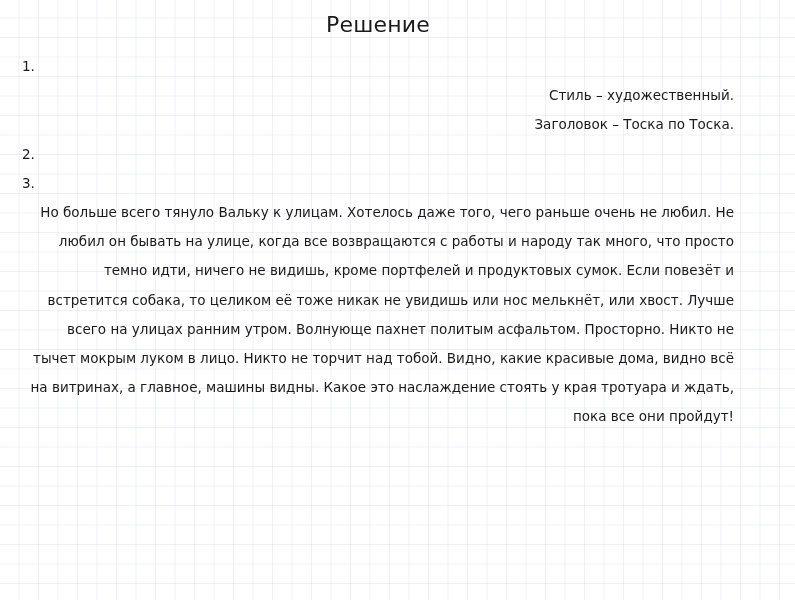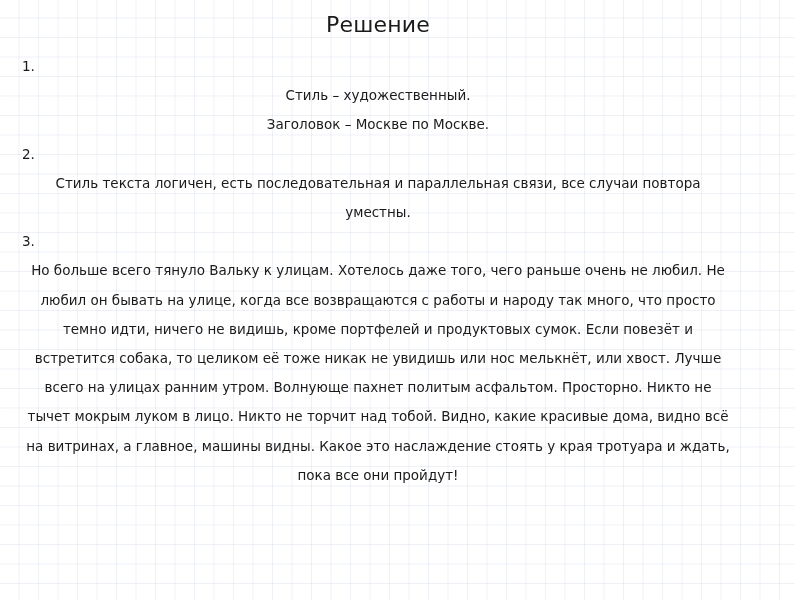--- a/index.html
+++ b/index.html
@@ -50,21 +50,21 @@
     line-height: 30px;
   }
   .block {
     margin-top: 0;
   }
   .para {
     font-size: 13.5px;
     line-height: 29.2px;
     color: #1a1a1a;
     margin: 0;
-    text-align: center;
+    text-align: right;
     white-space: normal;
   }
   .num {
     font-size: 13.5px;
     line-height: 29.2px;
     margin: 0;
   }
   .spacer-1 { height: 12px; }
 </style>
 </head>
@@ -73,26 +73,25 @@
 <div class="page"></div>
 
 <div class="content">
 
   <h1 class="doc-title">Решение</h1>
 
   <div class="block">
     <div class="spacer-1"></div>
     <p class="num">1.</p>
     <p class="para">Стиль – художественный.</p>
-    <p class="para">Заголовок – Москве по Москве.</p>
+    <p class="para">Заголовок – Тоска по Тоска.</p>
   </div>
 
   <div class="block">
     <p class="num">2.</p>
-    <p class="para">Стиль текста логичен, есть последовательная и параллельная связи, все случаи повтора уместны.</p>
   </div>
 
   <div class="block">
     <p class="num">3.</p>
     <p class="para">Но больше всего тянуло Вальку к улицам. Хотелось даже того, чего раньше очень не любил. Не любил он бывать на улице, когда все возвращаются с работы и народу так много, что просто темно идти, ничего не видишь, кроме портфелей и продуктовых сумок. Если повезёт и встретится собака, то целиком её тоже никак не увидишь или нос мелькнёт, или хвост. Лучше всего на улицах ранним утром. Волнующе пахнет политым асфальтом. Просторно. Никто не тычет мокрым луком в лицо. Никто не торчит над тобой. Видно, какие красивые дома, видно всё на витринах, а главное, машины видны. Какое это наслаждение стоять у края тротуара и ждать, пока все они пройдут!</p>
   </div>
 
 </div>
 
 </body></html>

